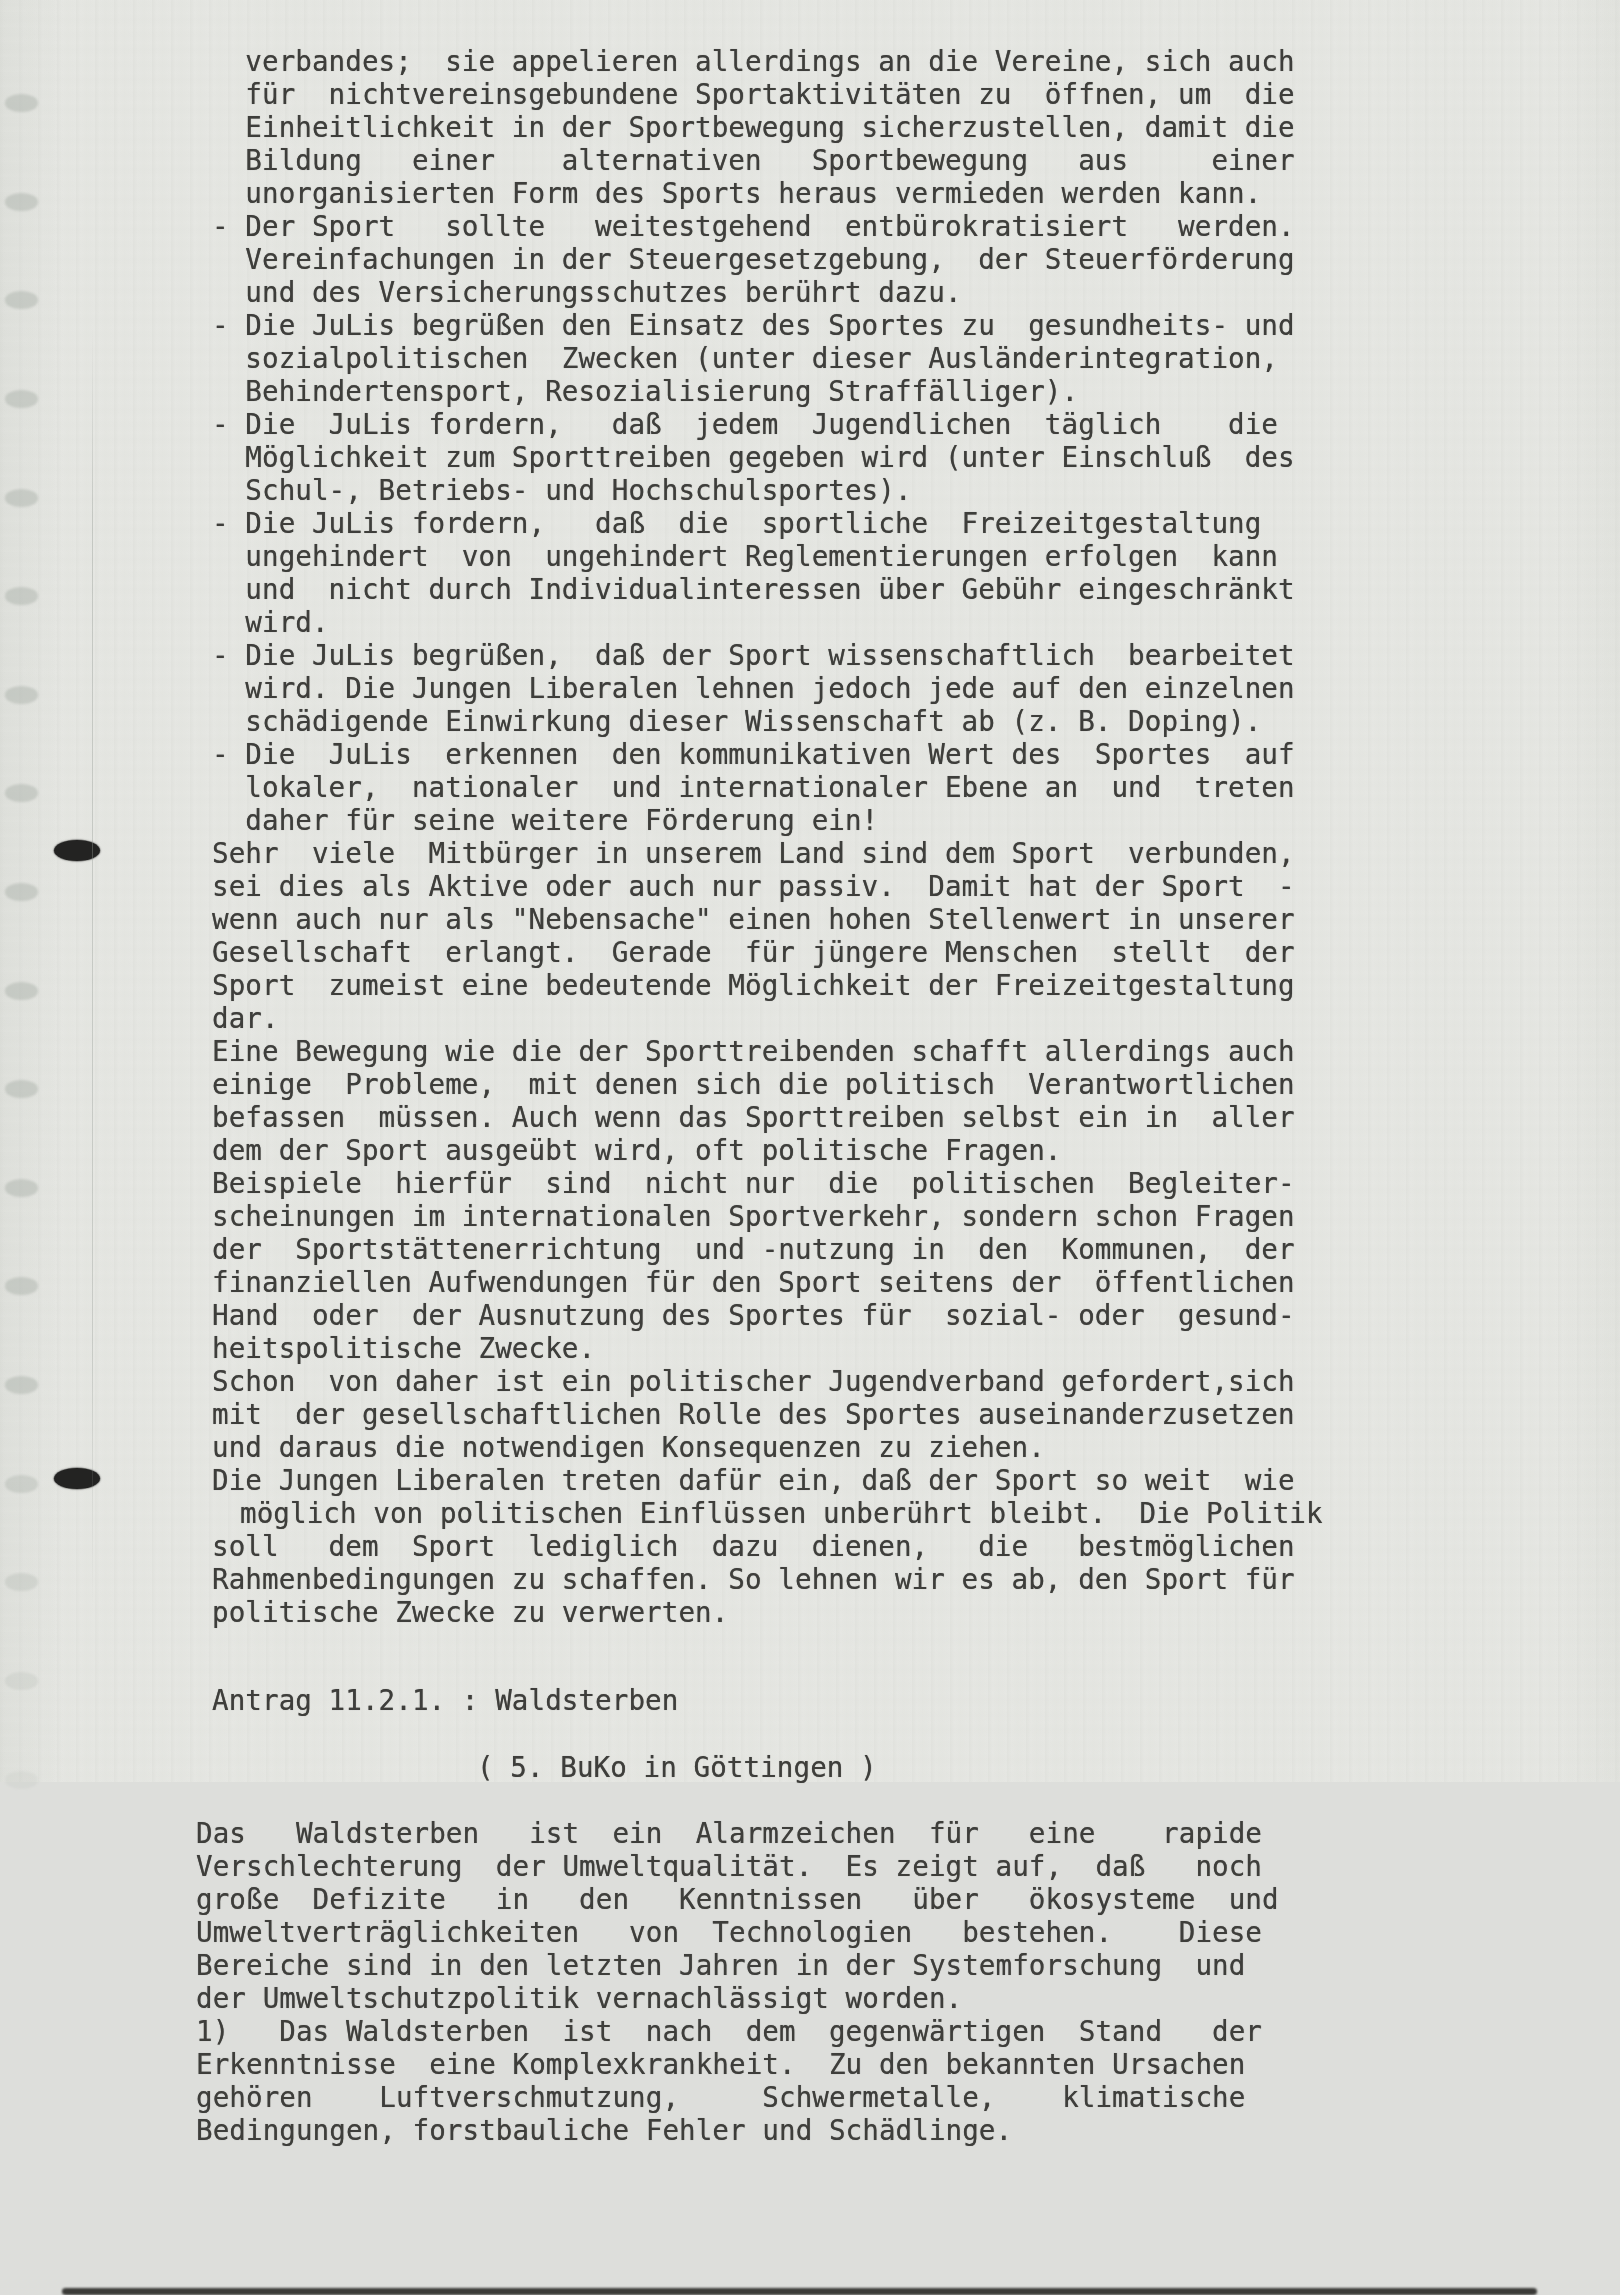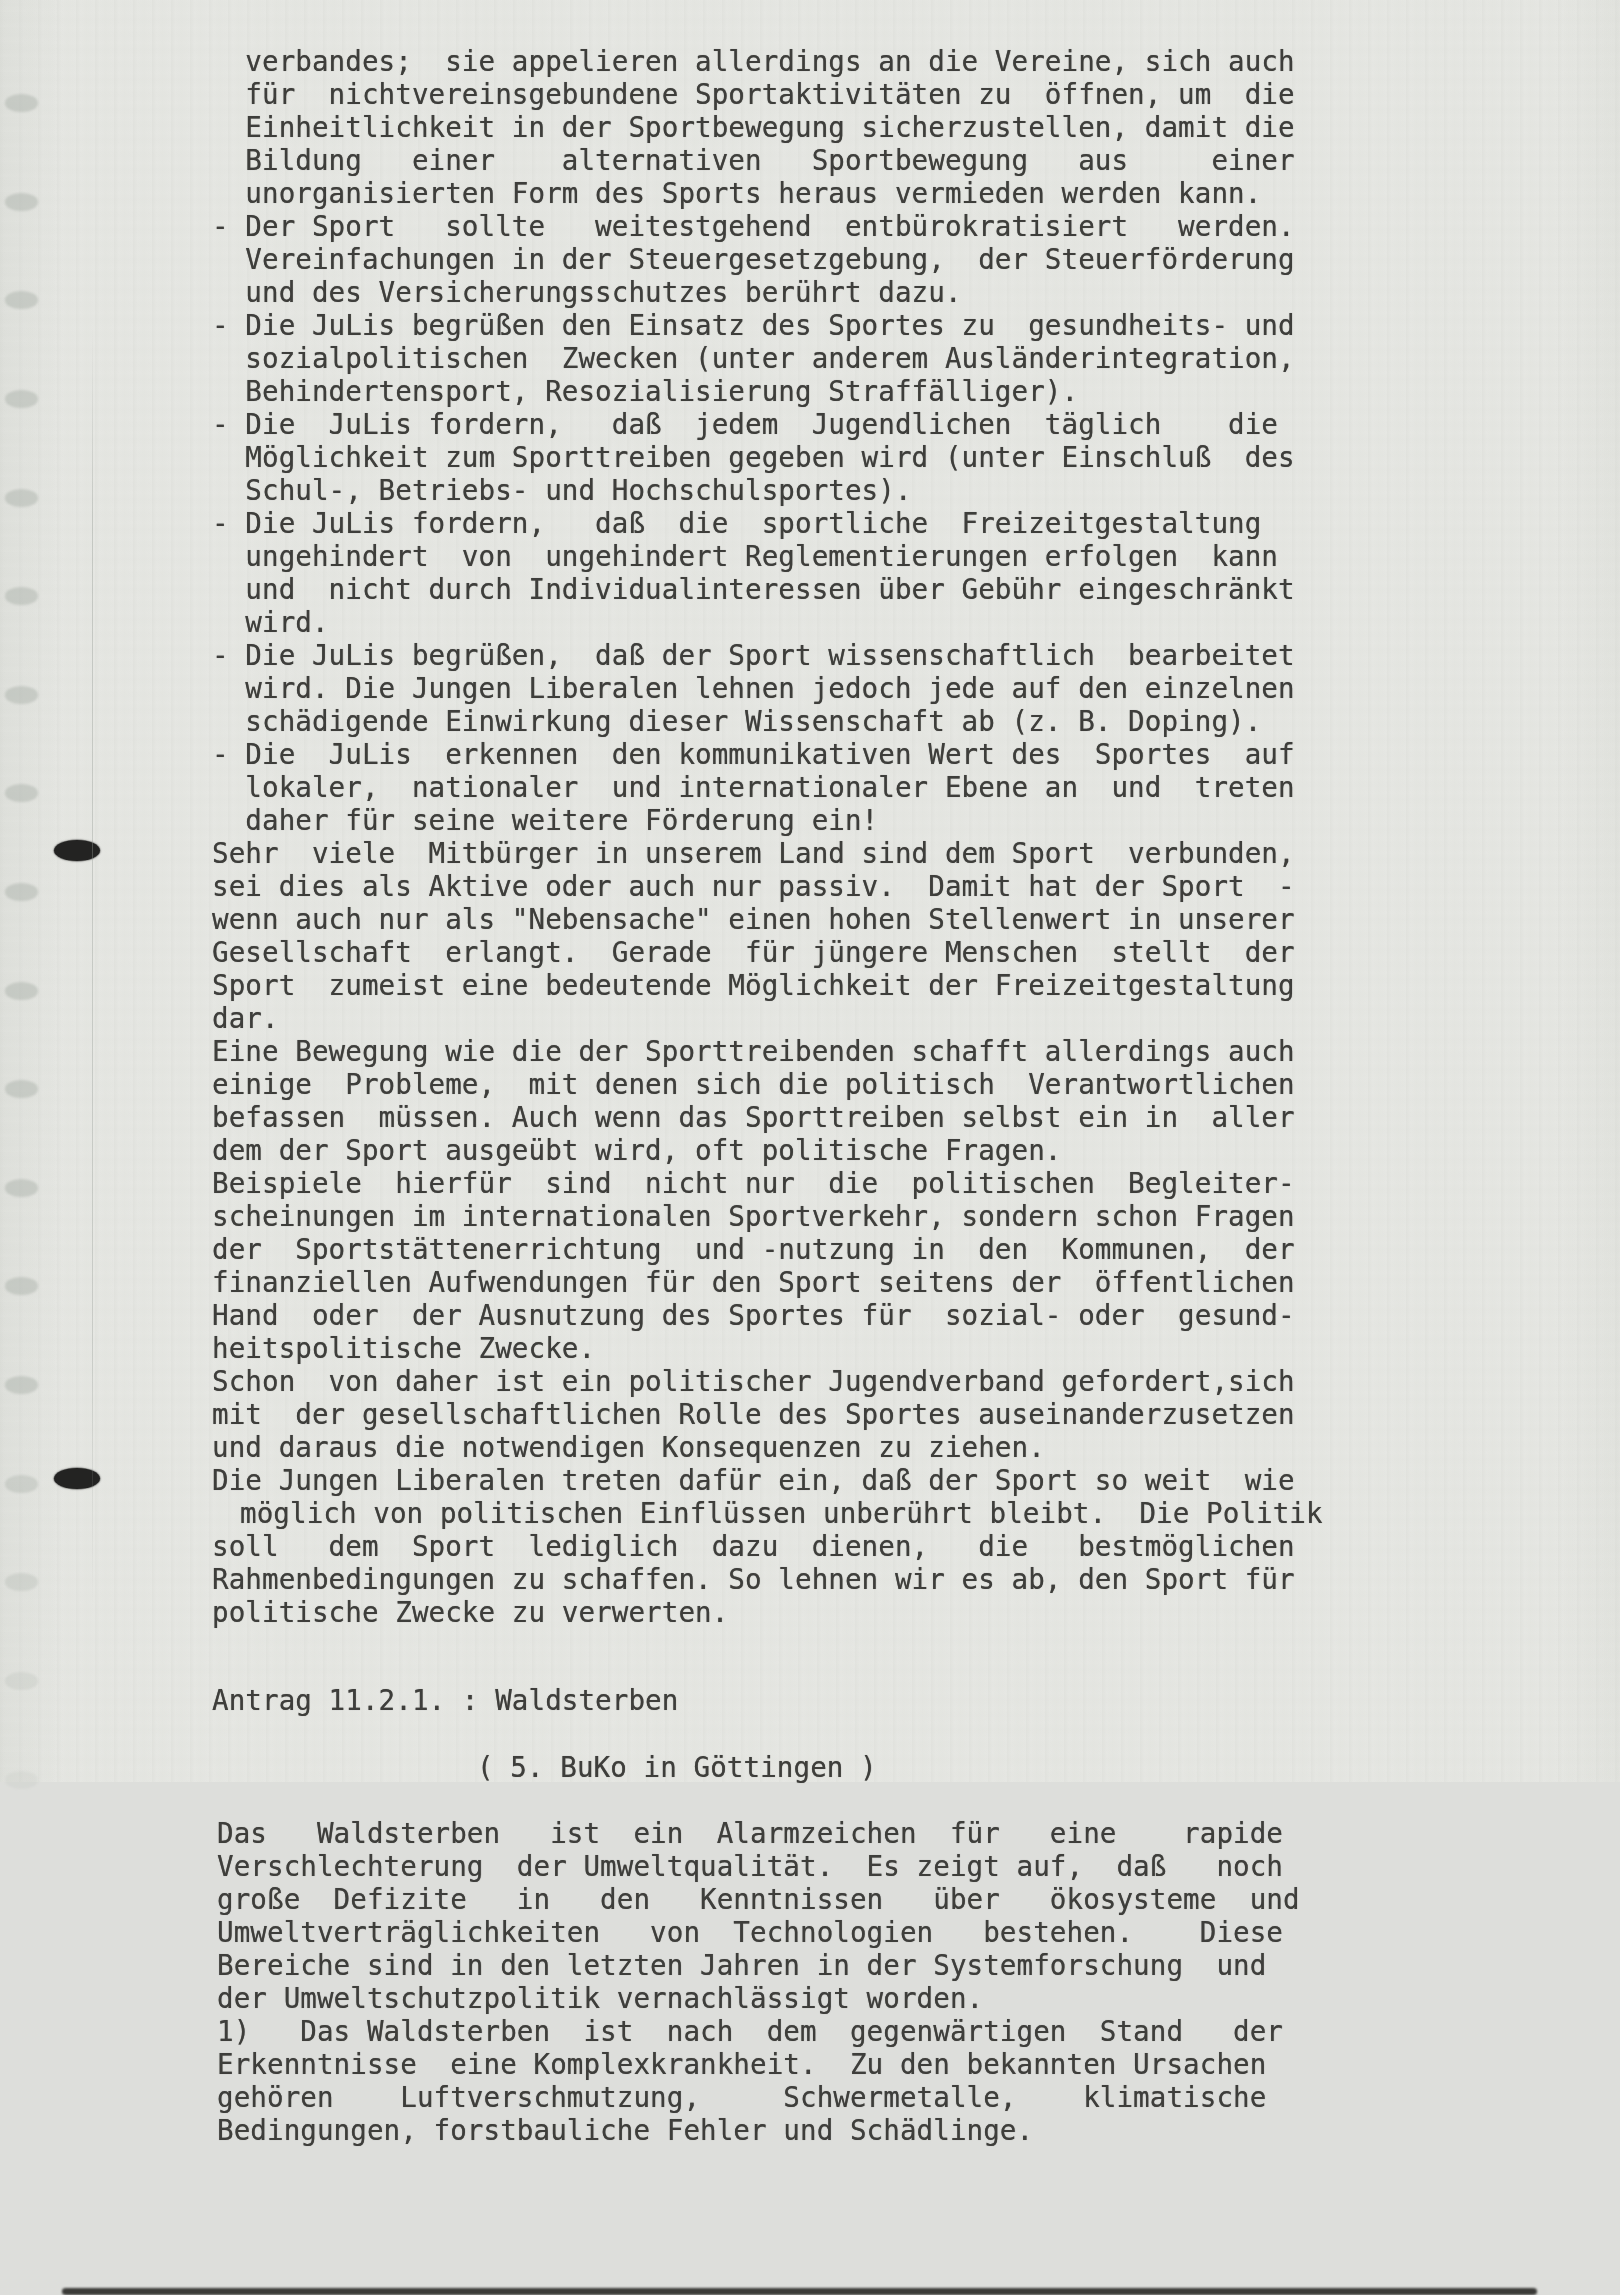--- a/index.html
+++ b/index.html
@@ -35,21 +35,21 @@
     position:absolute;left:212px;top:45px;width:1128px;
   }
   #antrag-section .tline{height:33px;line-height:33px;}
   #antrag-heading{
     position:absolute;left:212px;top:1684px;
   }
   #antrag-venue{
     position:absolute;left:477px;top:1751px;
   }
   #antrag-body{
-    position:absolute;left:217px;top:1817px;width:1128px;
+    position:absolute;left:196px;top:1817px;width:1128px;
   }
   .sprocket{
     position:absolute;
     border-radius:50%;
     background:rgba(158,166,158,0.38);
     filter:blur(1.3px);
   }
   .punch{
     position:absolute;
     border-radius:50%;
@@ -103,21 +103,21 @@
   <div id="body-text">
       <div class="tline" style="color: rgb(62, 62, 59);">  verbandes;  sie appelieren allerdings an die Vereine, sich auch</div>
       <div class="tline" style="color: rgb(62, 62, 59);">  für  nichtvereinsgebundene Sportaktivitäten zu  öffnen, um  die</div>
       <div class="tline" style="color: rgb(62, 62, 59);">  Einheitlichkeit in der Sportbewegung sicherzustellen, damit die</div>
       <div class="tline" style="color: rgb(62, 62, 59);">  Bildung   einer    alternativen   Sportbewegung   aus     einer</div>
       <div class="tline" style="color: rgb(62, 62, 59);">  unorganisierten Form des Sports heraus vermieden werden kann.</div>
       <div class="tline" style="color: rgb(62, 62, 59);">- Der Sport   sollte   weitestgehend  entbürokratisiert   werden.</div>
       <div class="tline" style="color: rgb(62, 62, 59);">  Vereinfachungen in der Steuergesetzgebung,  der Steuerförderung</div>
       <div class="tline" style="color: rgb(62, 62, 59);">  und des Versicherungsschutzes berührt dazu.</div>
       <div class="tline" style="color: rgb(62, 62, 59);">- Die JuLis begrüßen den Einsatz des Sportes zu  gesundheits- und</div>
-      <div class="tline" style="color: rgb(62, 62, 59);">  sozialpolitischen  Zwecken (unter anderem Ausländerintegration,</div>
+      <div class="tline" style="color: rgb(62, 62, 59);">  sozialpolitischen  Zwecken (unter dieser Ausländerintegration,</div>
       <div class="tline" style="color: rgb(62, 62, 59);">  Behindertensport, Resozialisierung Straffälliger).</div>
       <div class="tline" style="color: rgb(62, 62, 59);">- Die  JuLis fordern,   daß  jedem  Jugendlichen  täglich    die</div>
       <div class="tline" style="color: rgb(62, 62, 59);">  Möglichkeit zum Sporttreiben gegeben wird (unter Einschluß  des</div>
       <div class="tline" style="color: rgb(62, 62, 59);">  Schul-, Betriebs- und Hochschulsportes).</div>
       <div class="tline" style="color: rgb(62, 62, 59);">- Die JuLis fordern,   daß  die  sportliche  Freizeitgestaltung</div>
       <div class="tline" style="color: rgb(62, 62, 59);">  ungehindert  von  ungehindert Reglementierungen erfolgen  kann</div>
       <div class="tline" style="color: rgb(62, 62, 59);">  und  nicht durch Individualinteressen über Gebühr eingeschränkt</div>
       <div class="tline" style="color: rgb(62, 62, 59);">  wird.</div>
       <div class="tline" style="color: rgb(62, 62, 59);">- Die JuLis begrüßen,  daß der Sport wissenschaftlich  bearbeitet</div>
       <div class="tline" style="color: rgb(62, 62, 59);">  wird. Die Jungen Liberalen lehnen jedoch jede auf den einzelnen</div>

